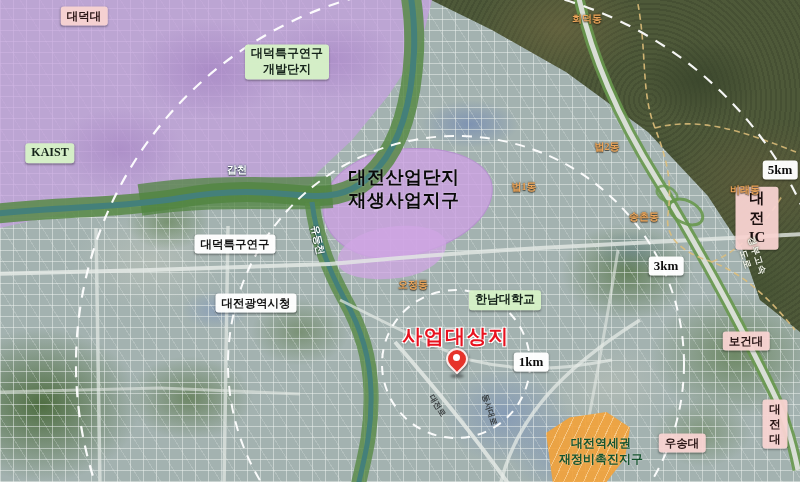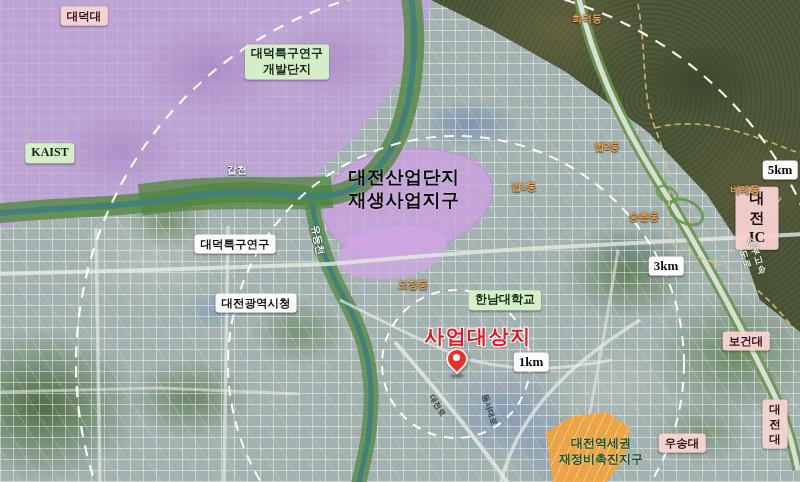--- a/index.html
+++ b/index.html
@@ -80,21 +80,21 @@
   .kind-green   { background:rgba(214,242,198,.95); color:#15231a; font-weight:700; font-size:12px; padding:2px 6px; border-radius:3px; box-shadow:0 1px 2px rgba(0,0,0,.3); }
   .kind-pink    { background:rgba(248,211,209,.95); color:#2a1616; font-weight:700; font-size:11.5px; padding:2px 6px; border-radius:3px; box-shadow:0 1px 2px rgba(0,0,0,.3); }
   .kind-pink-lg { background:rgba(248,211,209,.95); color:#1c1010; font-weight:800; font-size:15px; padding:2px 7px; border-radius:3px; box-shadow:0 1px 2px rgba(0,0,0,.3); }
   .kind-district{ color:#eda65b; font-weight:700; font-size:10px; text-shadow:0 0 2px rgba(55,40,12,.95), 0 1px 1px rgba(0,0,0,.55); }
   .kind-zone-title    { color:#0a0a0a; font-weight:800; font-size:18px; text-shadow:0 0 2px rgba(255,255,255,.55); letter-spacing:.5px; }
   .kind-zone-title-sm { color:#14532d; font-weight:800; font-size:12px; text-shadow:0 0 2px rgba(255,255,255,.5); }
   .kind-river   { color:#fff; font-weight:700; font-size:10px; text-shadow:0 0 2px rgba(10,60,60,.95), 0 1px 1px rgba(0,0,0,.6); }
   .kind-expressway { color:#f2f2e9; font-weight:700; font-size:9px; letter-spacing:1px; text-shadow:0 0 2px rgba(36,54,28,.95); }
   .kind-road    { color:#2e3234; font-weight:700; font-size:8px; opacity:.9; }
   .kind-site-title { color:#e8121f; font-weight:800; font-size:20px; letter-spacing:1.5px;
-    text-shadow:-1px -1px 0 #fff, 1px -1px 0 #fff, -1px 1px 0 #fff, 1px 1px 0 #fff, 0 2px 3px rgba(0,0,0,.25);margin-left:22px; }
+    text-shadow:-1px -1px 0 #fff, 1px -1px 0 #fff, -1px 1px 0 #fff, 1px 1px 0 #fff, 0 2px 3px rgba(0,0,0,.25); }
 
   
   .pin { position:absolute; z-index:35; left:446px; top:348px; width:22px; height:22px; }
   .pin-body { position:absolute; inset:0; background:#e6332a; border:2px solid rgba(255,255,255,.9);
     border-radius:50% 50% 50% 0; transform:rotate(-45deg); box-shadow:0 1px 3px rgba(0,0,0,.5); }
   .pin-dot { position:absolute; left:7px; top:6px; width:7px; height:7px; background:#fff; border-radius:50%; }
   .pin-shadow { position:absolute; left:4px; top:26px; width:14px; height:4px; background:rgba(0,0,0,.35); border-radius:50%; filter:blur(1px); }
 </style>
 </head>
 <body>

